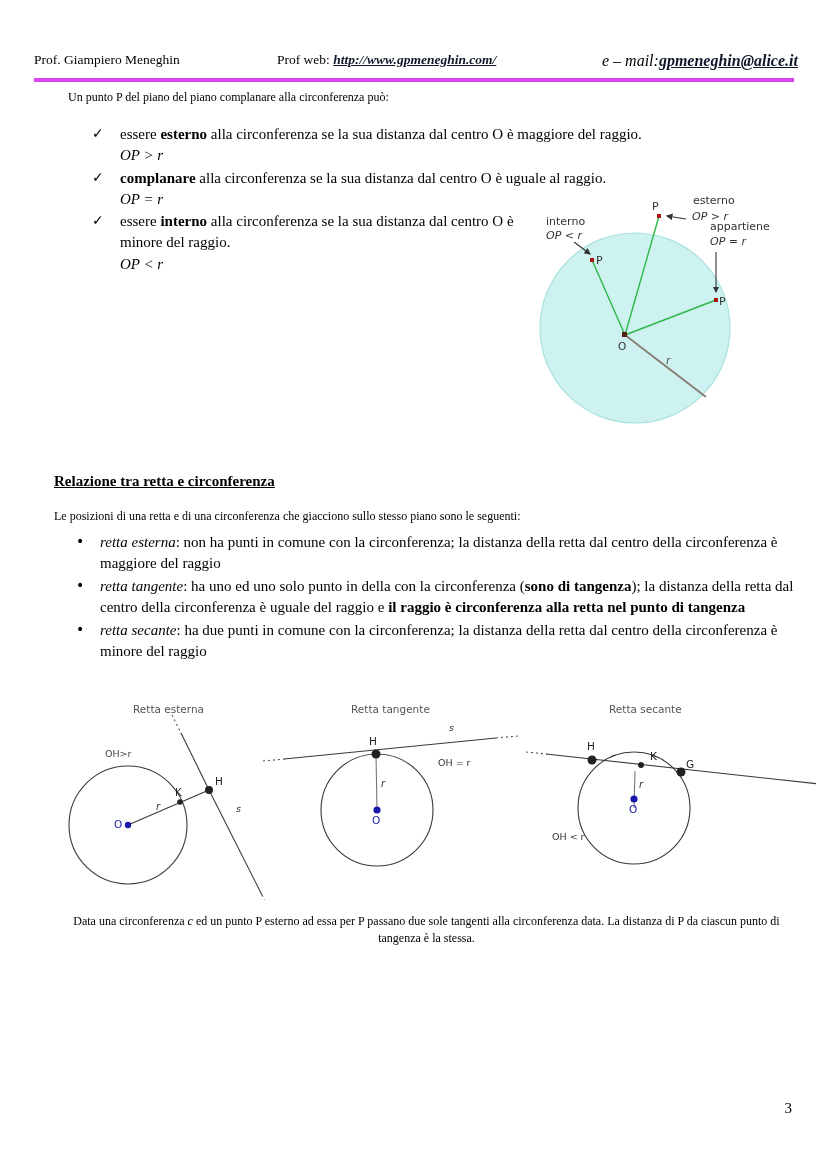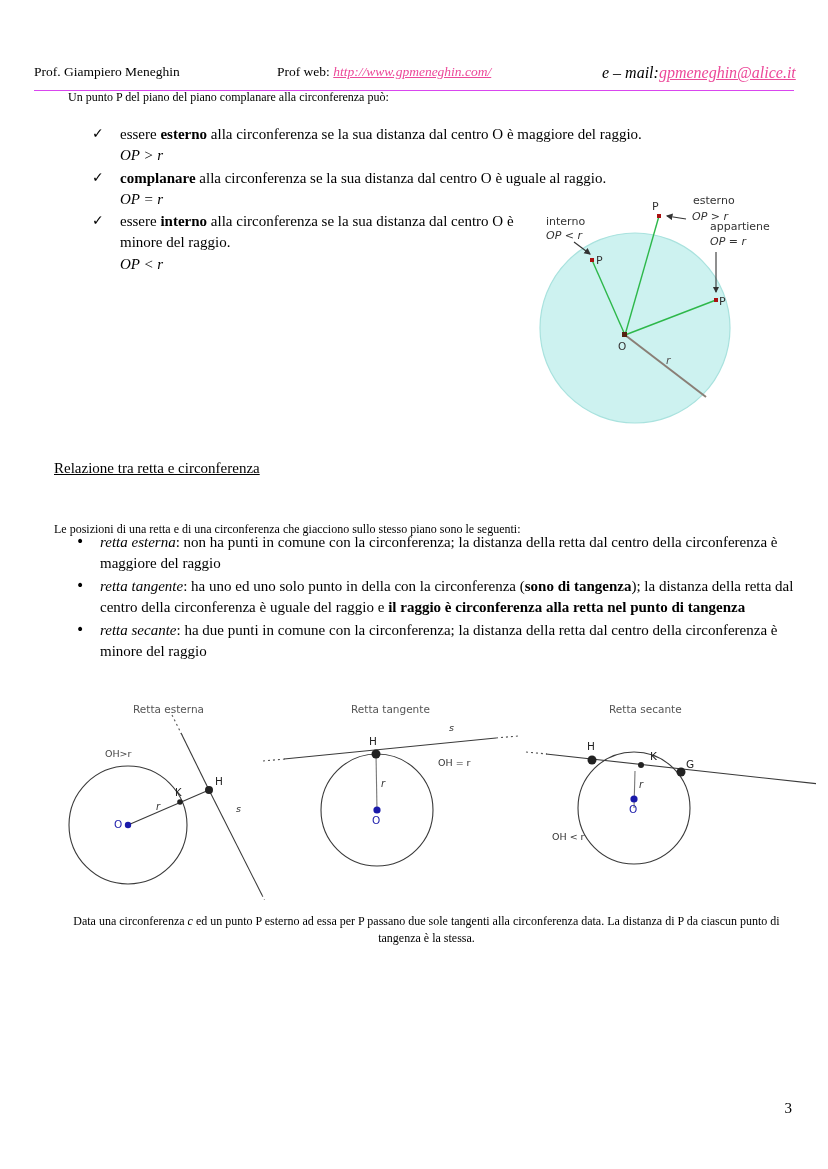--- a/index.html
+++ b/index.html
@@ -13,24 +13,24 @@
     position: relative;
     font-family: "Liberation Serif", serif;
     color: #000000;
     overflow: hidden;
   }
 
   
   .header {
     position: absolute;
     left: 34px;
-    top: 64px;
+    top: 52px;
     width: 760px;
     height: 26px;
-    border-bottom: 1px solid #d946ef;
+    border-bottom: 4px solid #d946ef;
     display: flex;
     align-items: flex-start;
   }
   .hdr-author {
     font-size: 13.5px;
     white-space: nowrap;
   }
   .hdr-site {
     position: absolute;
     left: 243px;
@@ -40,24 +40,24 @@
   }
   .hdr-mail {
     position: absolute;
     left: 568px;
     top: 0;
     font-size: 16px;
     font-style: italic;
     white-space: nowrap;
   }
   .link {
-    color: #ec4899;
+    color: #0f172a;
     text-decoration: underline;
     font-style: italic;
-    font-weight: normal;
+    font-weight: bold;
     text-align: right;
   }
 
   
   .para {
     position: absolute;
     font-size: 12px;
     line-height: 1.42;
   }
   .intro {
@@ -89,28 +89,28 @@
   .math {
     font-style: italic;
     font-family: "Liberation Serif", serif;
   }
   b { font-weight: bold; }
 
   
   .sec-head {
     position: absolute;
     left: 54px;
-    top: 460px;
+    top: 473px;
     font-size: 15px;
-    font-weight: normal;
+    font-weight: bold;
     text-decoration: underline;
   }
   .sec-intro {
     left: 54px;
-    top: 521px;
+    top: 508px;
     width: 700px;
   }
 
   .bullet-list {
     position: absolute;
     left: 72px;
     top: 532px;
     width: 730px;
   }
   .bullet-item {

